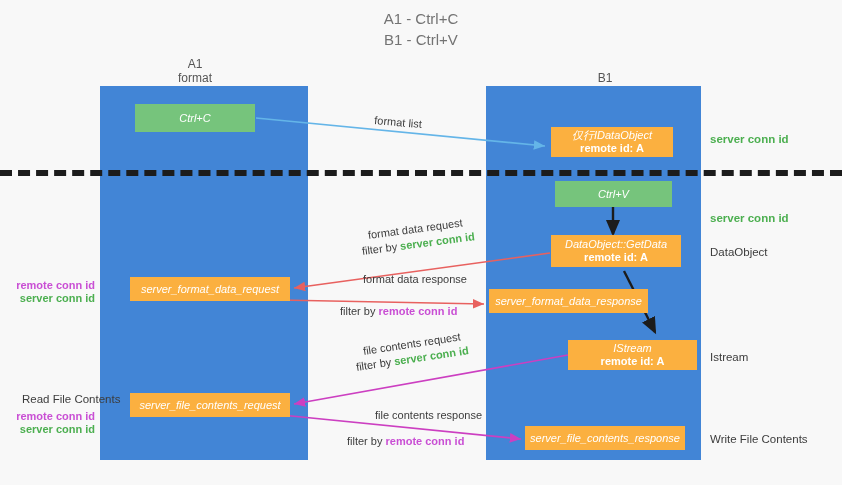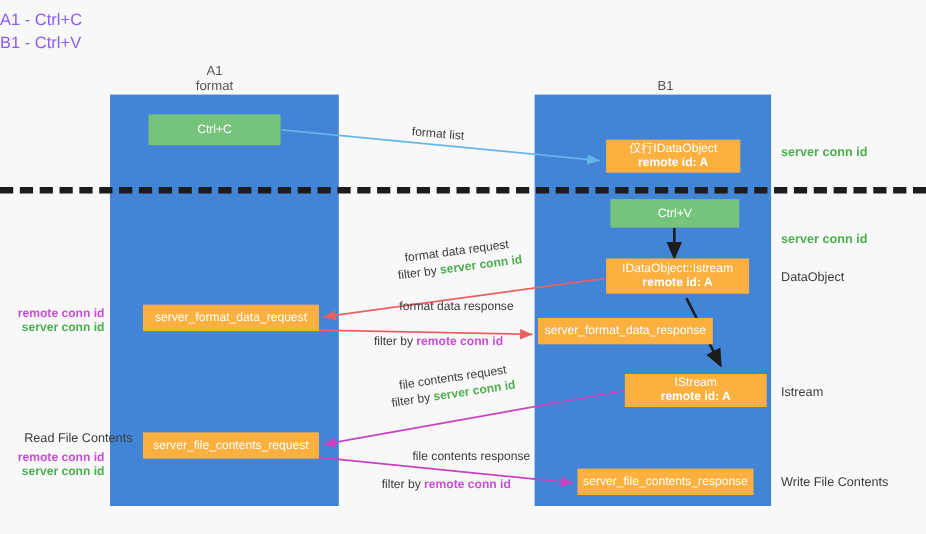--- a/index.html
+++ b/index.html
@@ -32,21 +32,21 @@
     align-items:center;
     justify-content:center;
     color:#ffffff;
     font-size:11px;
     line-height:13px;
     text-align:center;
     padding:2px 6px;
   }
   .node.green{background:#76c47c;}
   .node.orange{background:#fbb040;}
-  .node .l1{display:block;}
+  .node .l1{display:block;font-style:italic;}
   .node .l2{display:block;font-weight:bold;}
 
   .side-label{
     position:absolute;
     font-size:11.5px;
     color:#3c3c3c;
     white-space:pre-line;
     line-height:14px;
   }
   .green-txt{color:#4caf50;font-weight:bold;}
@@ -74,21 +74,21 @@
     border-top:6px dashed #1c1c1c;
   }
 
   svg.wires{position:absolute;left:0;top:0;width:842px;height:485px;pointer-events:none;}
 </style>
 </head>
 <body>
 
 <div id="stage">
 
-  <div class="annot" style="left:0;top:8px;width:842px;font-size:15px;color:#8b5cf6;line-height:21px;">
+  <div class="annot" style="left:0;top:8px;width:842px;text-align:center;font-size:15px;color:#737373;line-height:21px;">
     <div>A1 - Ctrl+C</div>
     <div>B1 - Ctrl+V</div>
   </div>
 
   <div class="lane-title" style="left:120px;top:57px;width:150px;">A1
 format</div>
   <div class="lane-title" style="left:530px;top:71px;width:150px;">B1
 connection</div>
 
   <div class="lane" style="left:100px;top:86px;width:208px;height:374px;"></div>
@@ -134,21 +134,21 @@
   <div class="node orange" style="left:551px;top:127px;width:122px;height:30px;">
     <span class="l1">仅行IDataObject</span>
     <span class="l2">remote id: A</span>
   </div>
 
   <div class="node green" style="left:555px;top:181px;width:117px;height:26px;">
     <span class="l1">Ctrl+V</span>
   </div>
 
   <div class="node orange" style="left:551px;top:235px;width:130px;height:32px;">
-    <span class="l1">IDataObject::Istream</span>
+    <span class="l1">DataObject::GetData</span>
     <span class="l2">remote id: A</span>
   </div>
 
   <div class="node orange" style="left:489px;top:289px;width:159px;height:24px;">
     <span class="l1">server_format_data_response</span>
   </div>
 
   <div class="node orange" style="left:130px;top:277px;width:160px;height:24px;">
     <span class="l1">server_format_data_request</span>
   </div>

